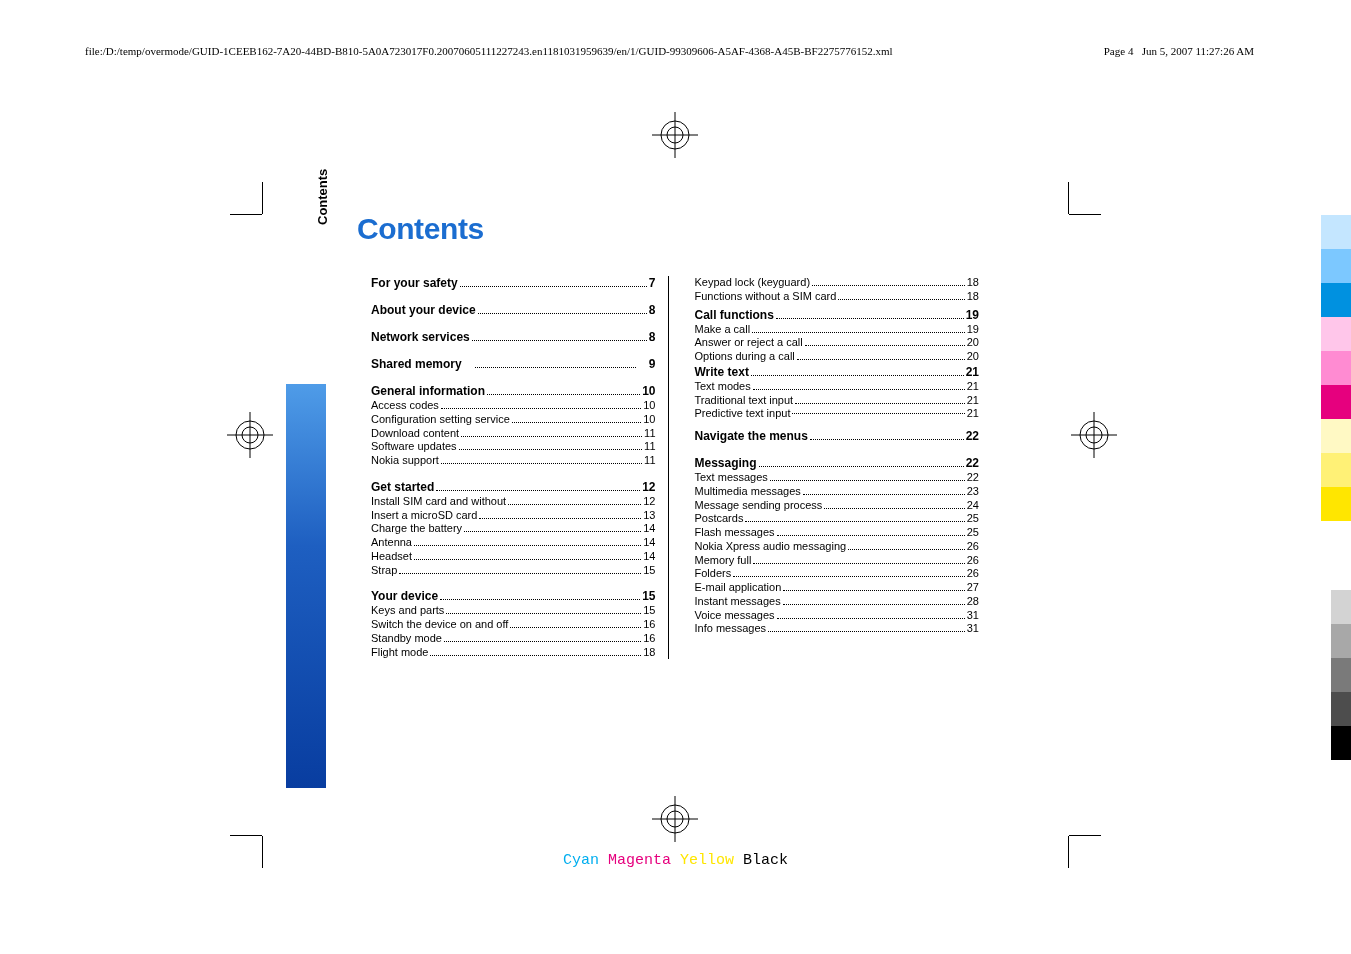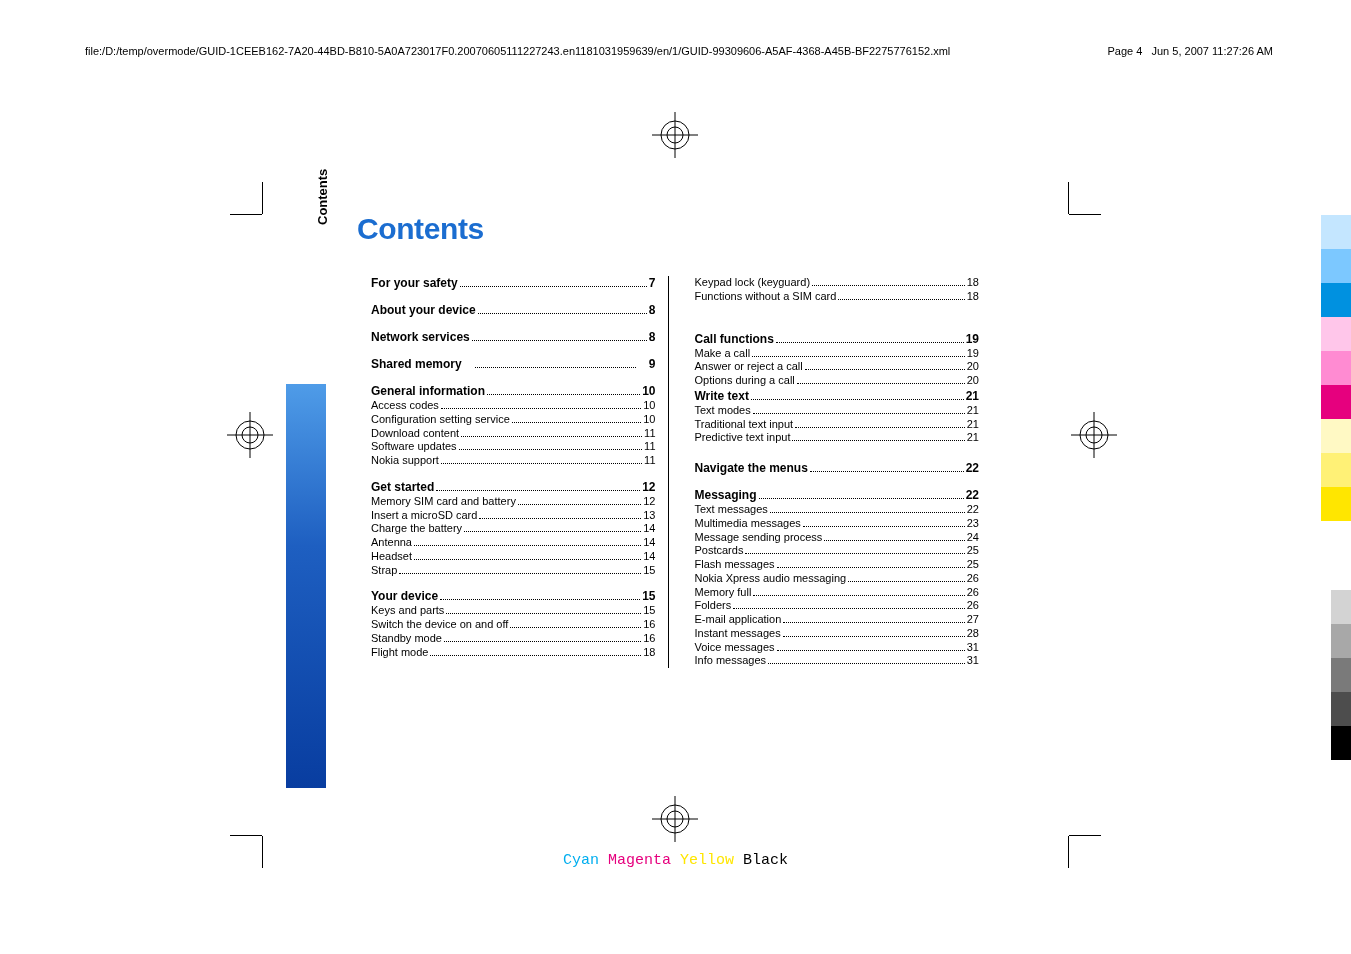--- a/index.html
+++ b/index.html
@@ -8,22 +8,22 @@
   height: 954px;
   background: #fff;
   font-family: Verdana, Arial, sans-serif;
   color: #000;
   position: relative;
 }
 .header-path {
   position: absolute;
   top: 45px;
   left: 85px;
-  right: 78px;
-  font-family: Liberation Sans, sans-serif;
+  right: 97px;
+  font-family: Liberation Serif, serif;
   font-size: 11px;
   color: #000;
   display: flex;
   justify-content: space-between;
 }
 .crop-marks { position: absolute; inset: 0; pointer-events: none; }
 .crop-line { position: absolute; background: #000; }
 .crop-h-tl { top: 214px; left: 230px; width: 32px; height: 1px; }
 .crop-v-tl { top: 182px; left: 262px; width: 1px; height: 32px; }
 .crop-h-tr { top: 214px; right: 250px; width: 32px; height: 1px; }
@@ -240,21 +240,21 @@
         <span class="label">Nokia support</span>
         <span class="dots"></span>
         <span class="pg">11</span>
       </div>
       <div class="toc-line head">
         <span class="label">Get started</span>
         <span class="dots"></span>
         <span class="pg">12</span>
       </div>
       <div class="toc-line">
-        <span class="label">Memory SIM card and battery</span>
+        <span class="label">Install SIM card and without</span>
         <span class="dots"></span>
         <span class="pg">12</span>
       </div>
       <div class="toc-line">
         <span class="label">Insert a microSD card</span>
         <span class="dots"></span>
         <span class="pg">13</span>
       </div>
       <div class="toc-line">
         <span class="label">Charge the battery</span>
@@ -302,21 +302,21 @@
         <span class="pg">18</span>
       </div>
     </div>
   <div class="toc-divider"></div>
   <div class="toc-col" id="col-right">
       <div class="toc-line">
         <span class="label">Keypad lock (keyguard)</span>
         <span class="dots"></span>
         <span class="pg">18</span>
       </div>
-      <div class="toc-line" style="margin-bottom: 28px;">
+      <div class="toc-line" style="margin-bottom: 4px;">
         <span class="label">Functions without a SIM card</span>
         <span class="dots"></span>
         <span class="pg">18</span>
       </div>
       <div class="toc-line head">
         <span class="label">Call functions</span>
         <span class="dots"></span>
         <span class="pg">19</span>
       </div>
       <div class="toc-line">
@@ -342,21 +342,21 @@
       <div class="toc-line">
         <span class="label">Text modes</span>
         <span class="dots"></span>
         <span class="pg">21</span>
       </div>
       <div class="toc-line">
         <span class="label">Traditional text input</span>
         <span class="dots"></span>
         <span class="pg">21</span>
       </div>
-      <div class="toc-line" style="margin-bottom: 16px;">
+      <div class="toc-line" style="margin-bottom: 8px; align-items: center;">
         <span class="label">Predictive text input</span>
         <span class="dots"></span>
         <span class="pg">21</span>
       </div>
       <div class="toc-line head" style="margin-bottom: 12px; margin-top: 6px;">
         <span class="label">Navigate the menus</span>
         <span class="dots"></span>
         <span class="pg">22</span>
       </div>
       <div class="toc-line head">

